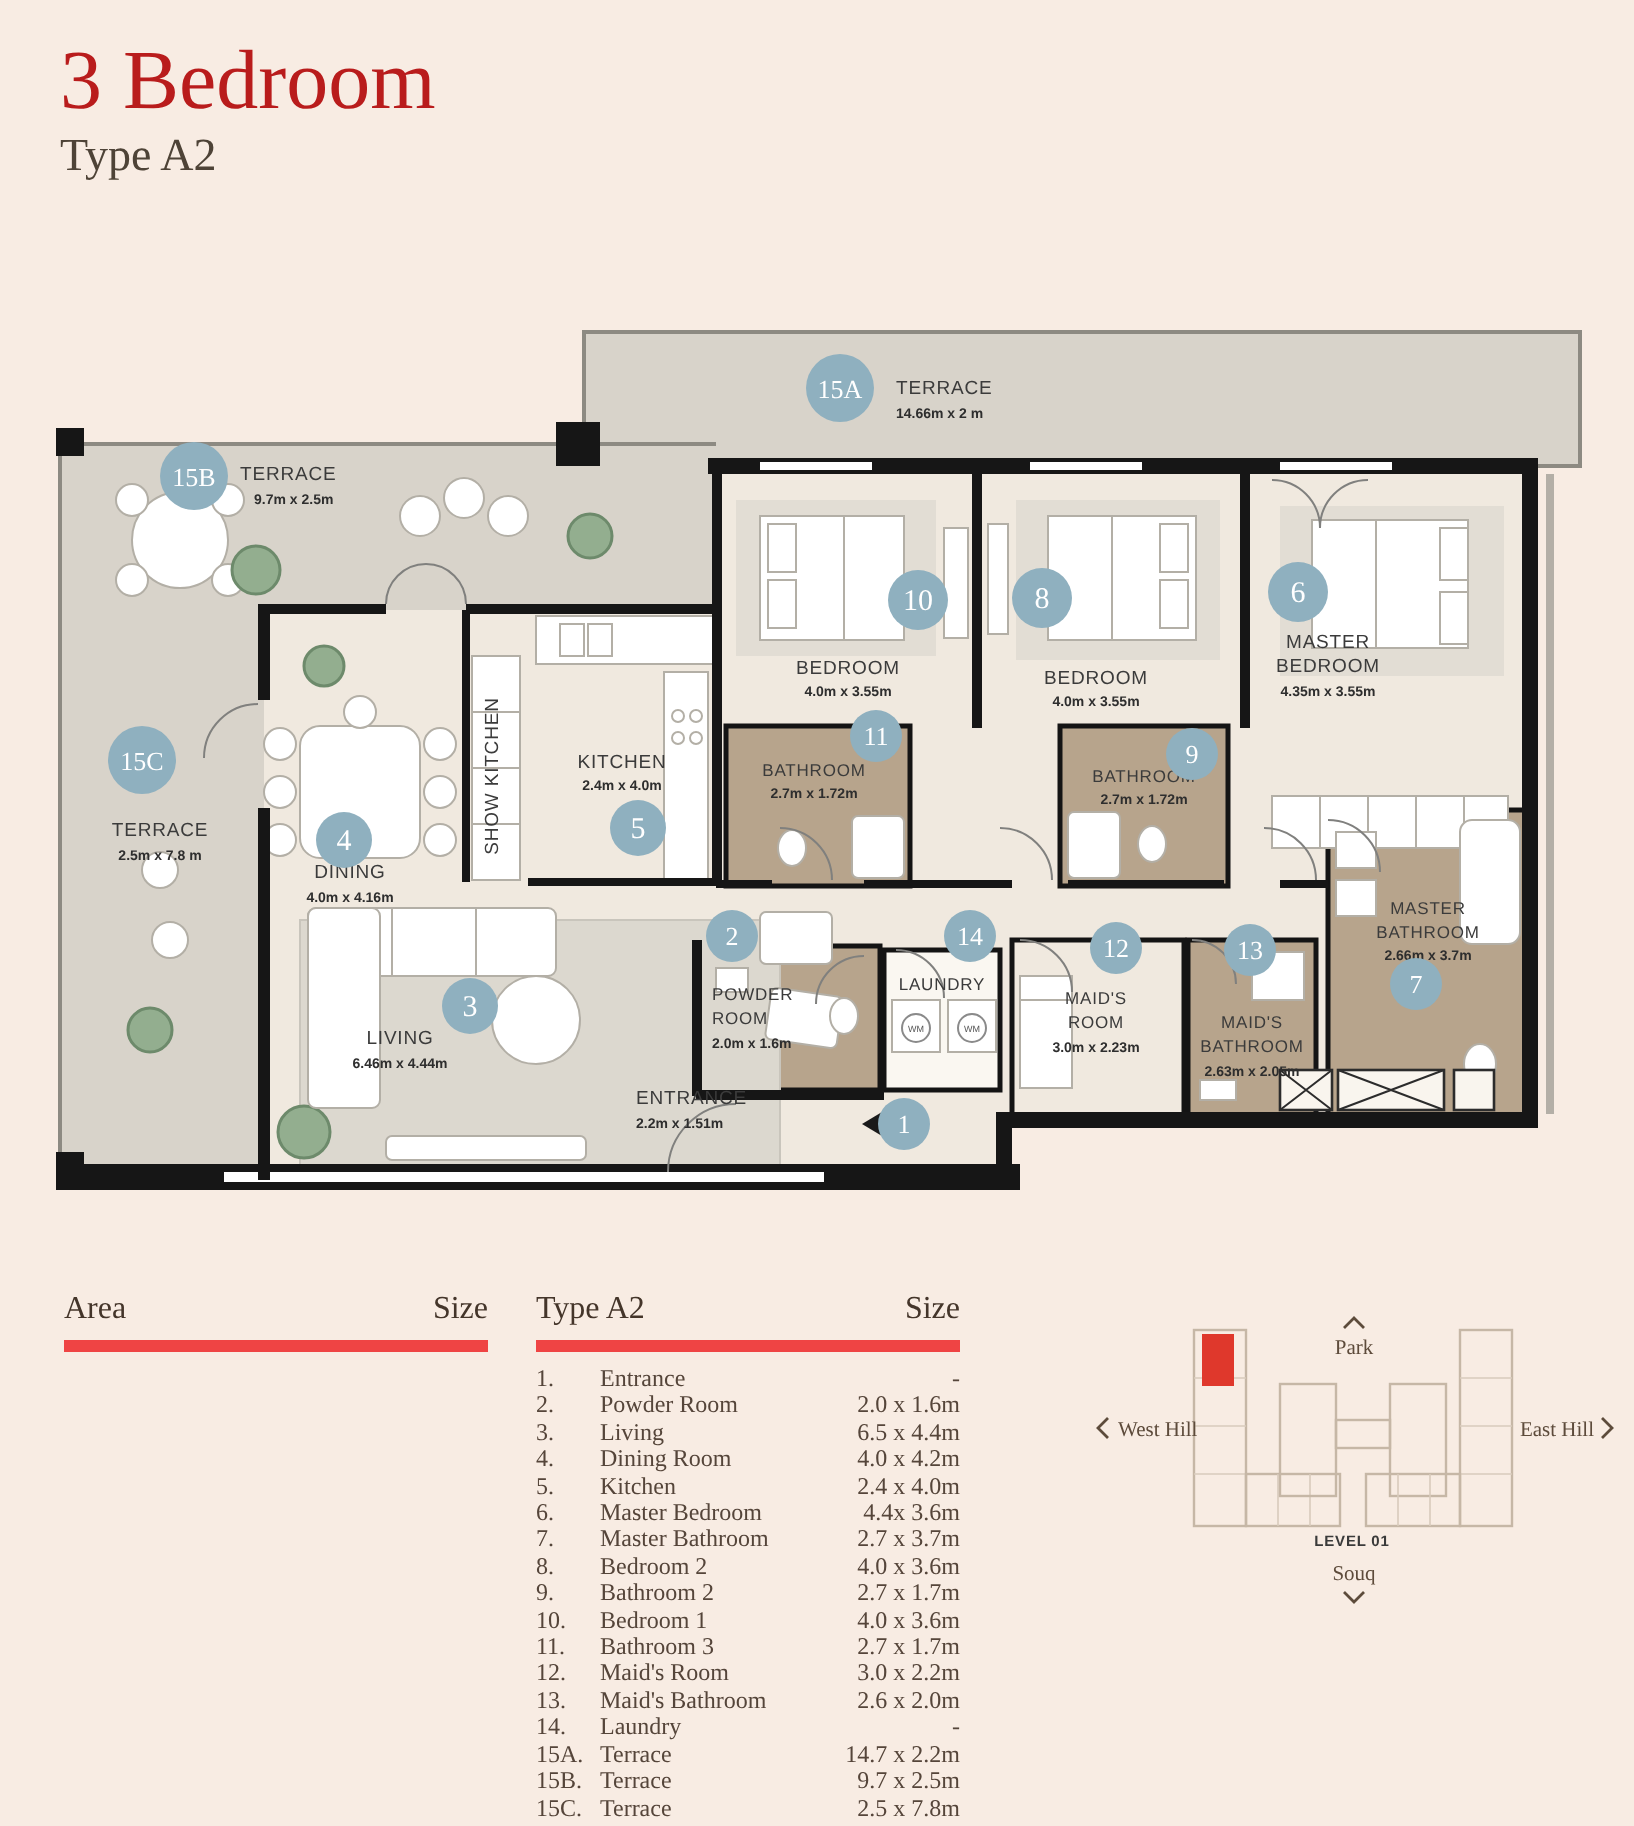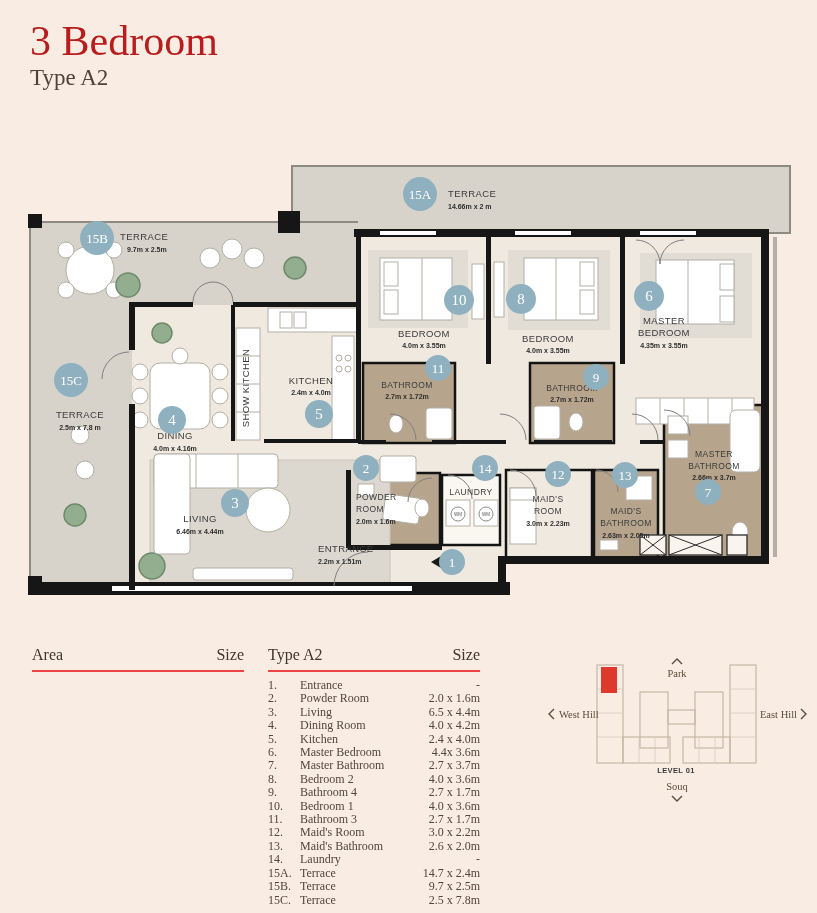--- a/index.html
+++ b/index.html
@@ -22,21 +22,21 @@
   .rug2{fill:#dcd8cf;stroke:#c9c5bc;stroke-width:1;}
   .arc{fill:none;stroke:#80807e;stroke-width:1;}
   .plant{fill:#93ae8f;stroke:#6d8a6b;stroke-width:1.5;}
   .xbox{fill:#f9f5ee;stroke:#2c2c2c;stroke-width:1.3;}
   .tline{stroke:#8d8a82;stroke-width:2;fill:none;}
   
   .tbl{position:absolute;width:212px;font-family:"Liberation Serif",serif;color:#55453a;}
   .area-tbl{left:32px;top:646px;}
   .type-tbl{left:268px;top:646px;}
   .thead{display:flex;justify-content:space-between;font-size:16px;color:#44352a;
-         padding-bottom:6px;border-bottom:2px solid #ef4444;margin-bottom:7px;}
+         padding-bottom:6px;border-bottom:6px solid #ef4444;margin-bottom:7px;}
   .trow{display:flex;font-size:13px;line-height:16px;}
   .trow .lbl{flex:1;}
   .trow .sz{text-align:right;}
   .type-tbl .trow{font-size:12px;line-height:13.4px;}
   .type-tbl .no{width:32px;}
   
   .mapsvg{position:absolute;left:545px;top:655px;}
   .maptext{font-family:"Liberation Serif",serif;font-size:10.5px;fill:#5d4b3b;}
   .maplevel{font-family:"Liberation Sans",sans-serif;font-size:7.5px;font-weight:bold;fill:#3a3a3a;letter-spacing:.4px;}
   .bld{fill:none;stroke:#c6b7a6;stroke-width:1.2;}
@@ -416,21 +416,21 @@
         <span class="lbl">Master Bathroom</span>
         <span class="sz">2.7 x 3.7m</span>
       </div>
     <div class="trow">
         <span class="no">8.</span>
         <span class="lbl">Bedroom 2</span>
         <span class="sz">4.0 x 3.6m</span>
       </div>
     <div class="trow">
         <span class="no">9.</span>
-        <span class="lbl">Bathroom 4</span>
+        <span class="lbl">Bathroom 2</span>
         <span class="sz">2.7 x 1.7m</span>
       </div>
     <div class="trow">
         <span class="no">10.</span>
         <span class="lbl">Bedroom 1</span>
         <span class="sz">4.0 x 3.6m</span>
       </div>
     <div class="trow">
         <span class="no">11.</span>
         <span class="lbl">Bathroom 3</span>
@@ -447,21 +447,21 @@
         <span class="sz">2.6 x 2.0m</span>
       </div>
     <div class="trow">
         <span class="no">14.</span>
         <span class="lbl">Laundry</span>
         <span class="sz">-</span>
       </div>
     <div class="trow">
         <span class="no">15A.</span>
         <span class="lbl">Terrace</span>
-        <span class="sz">14.7 x 2.4m</span>
+        <span class="sz">14.7 x 2.2m</span>
       </div>
     <div class="trow">
         <span class="no">15B.</span>
         <span class="lbl">Terrace</span>
         <span class="sz">9.7 x 2.5m</span>
       </div>
     <div class="trow">
         <span class="no">15C.</span>
         <span class="lbl">Terrace</span>
         <span class="sz">2.5 x 7.8m</span>

